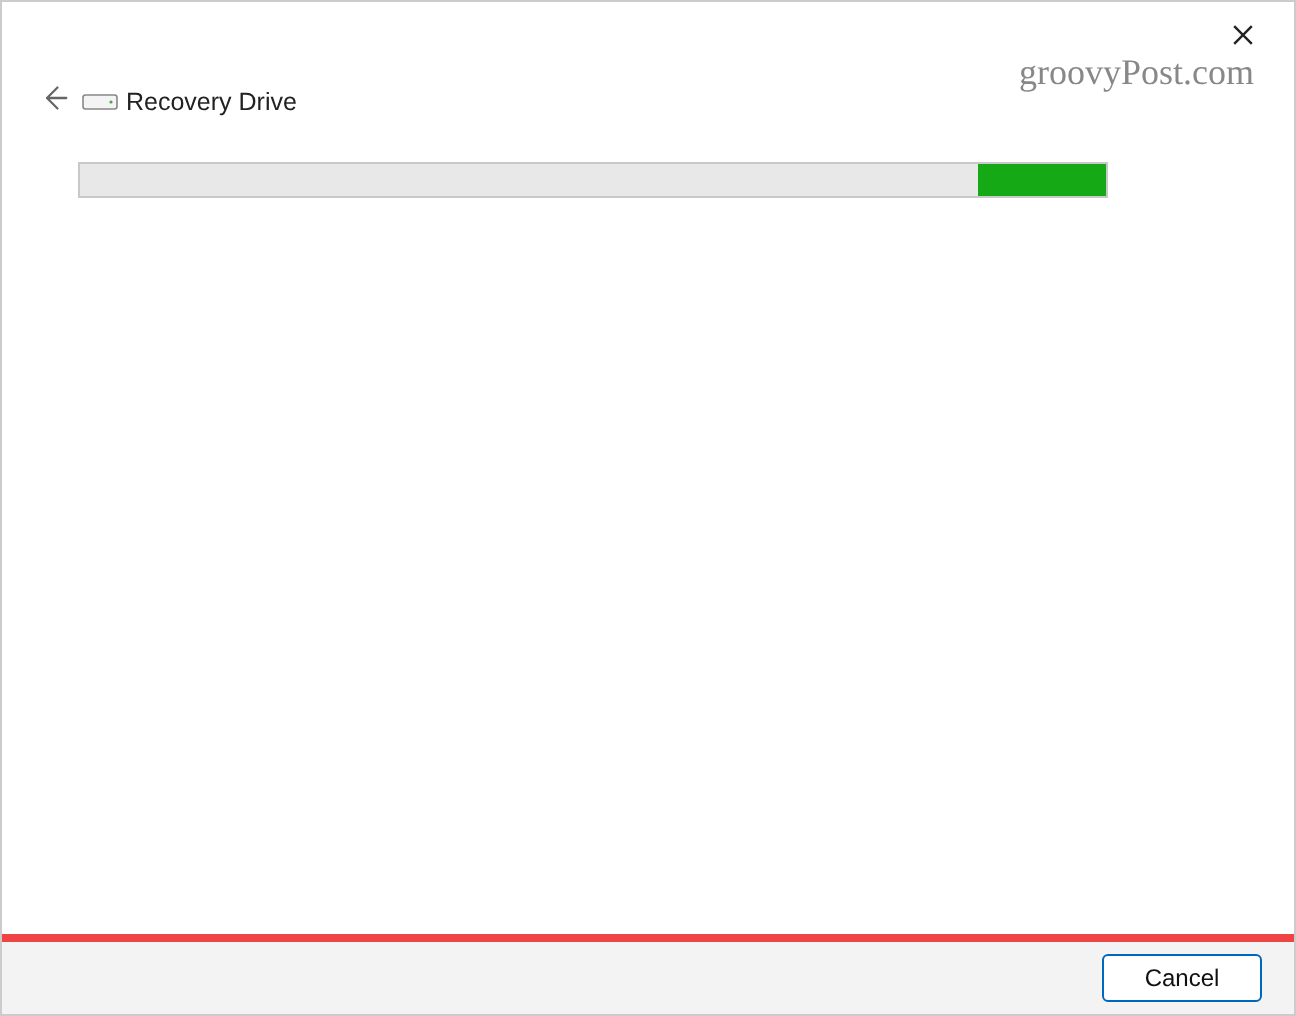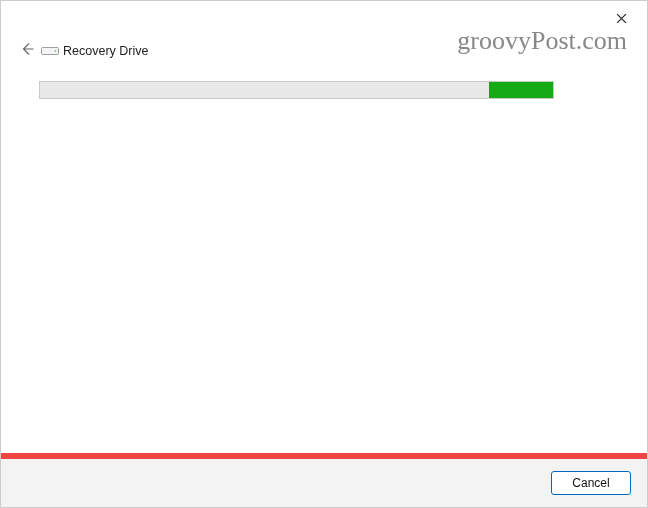--- a/index.html
+++ b/index.html
@@ -56,21 +56,21 @@
     }
     .title-text {
       font-size: 12.5px;
       color: #222;
     }
     .watermark {
       position: absolute;
       top: 25px;
       right: 20px;
       font-family: Georgia, 'Times New Roman', serif;
-      font-size: 26px;
+      font-size: 18px;
       color: #888;
       pointer-events: none;
       z-index: 10;
     }
     .content {
       flex: 1;
       padding: 10px 38px 0 38px;
     }
     .heading {
       font-size: 16px;
@@ -87,22 +87,22 @@
       position: relative;
       overflow: hidden;
     }
     .progress-fill {
       position: absolute;
       top: 0;
       height: 100%;
       background: #16a916;
     }
     .footer {
-      height: 54px;
-      border-top: 6px solid #ef4444;
+      height: 40px;
+      border-top: 4px solid #ef4444;
       background: #f3f3f3;
       display: flex;
       align-items: center;
       justify-content: flex-end;
       padding-right: 16px;
       padding-left: 38px;
     }
     .btn {
       min-width: 80px;
       height: 24px;

